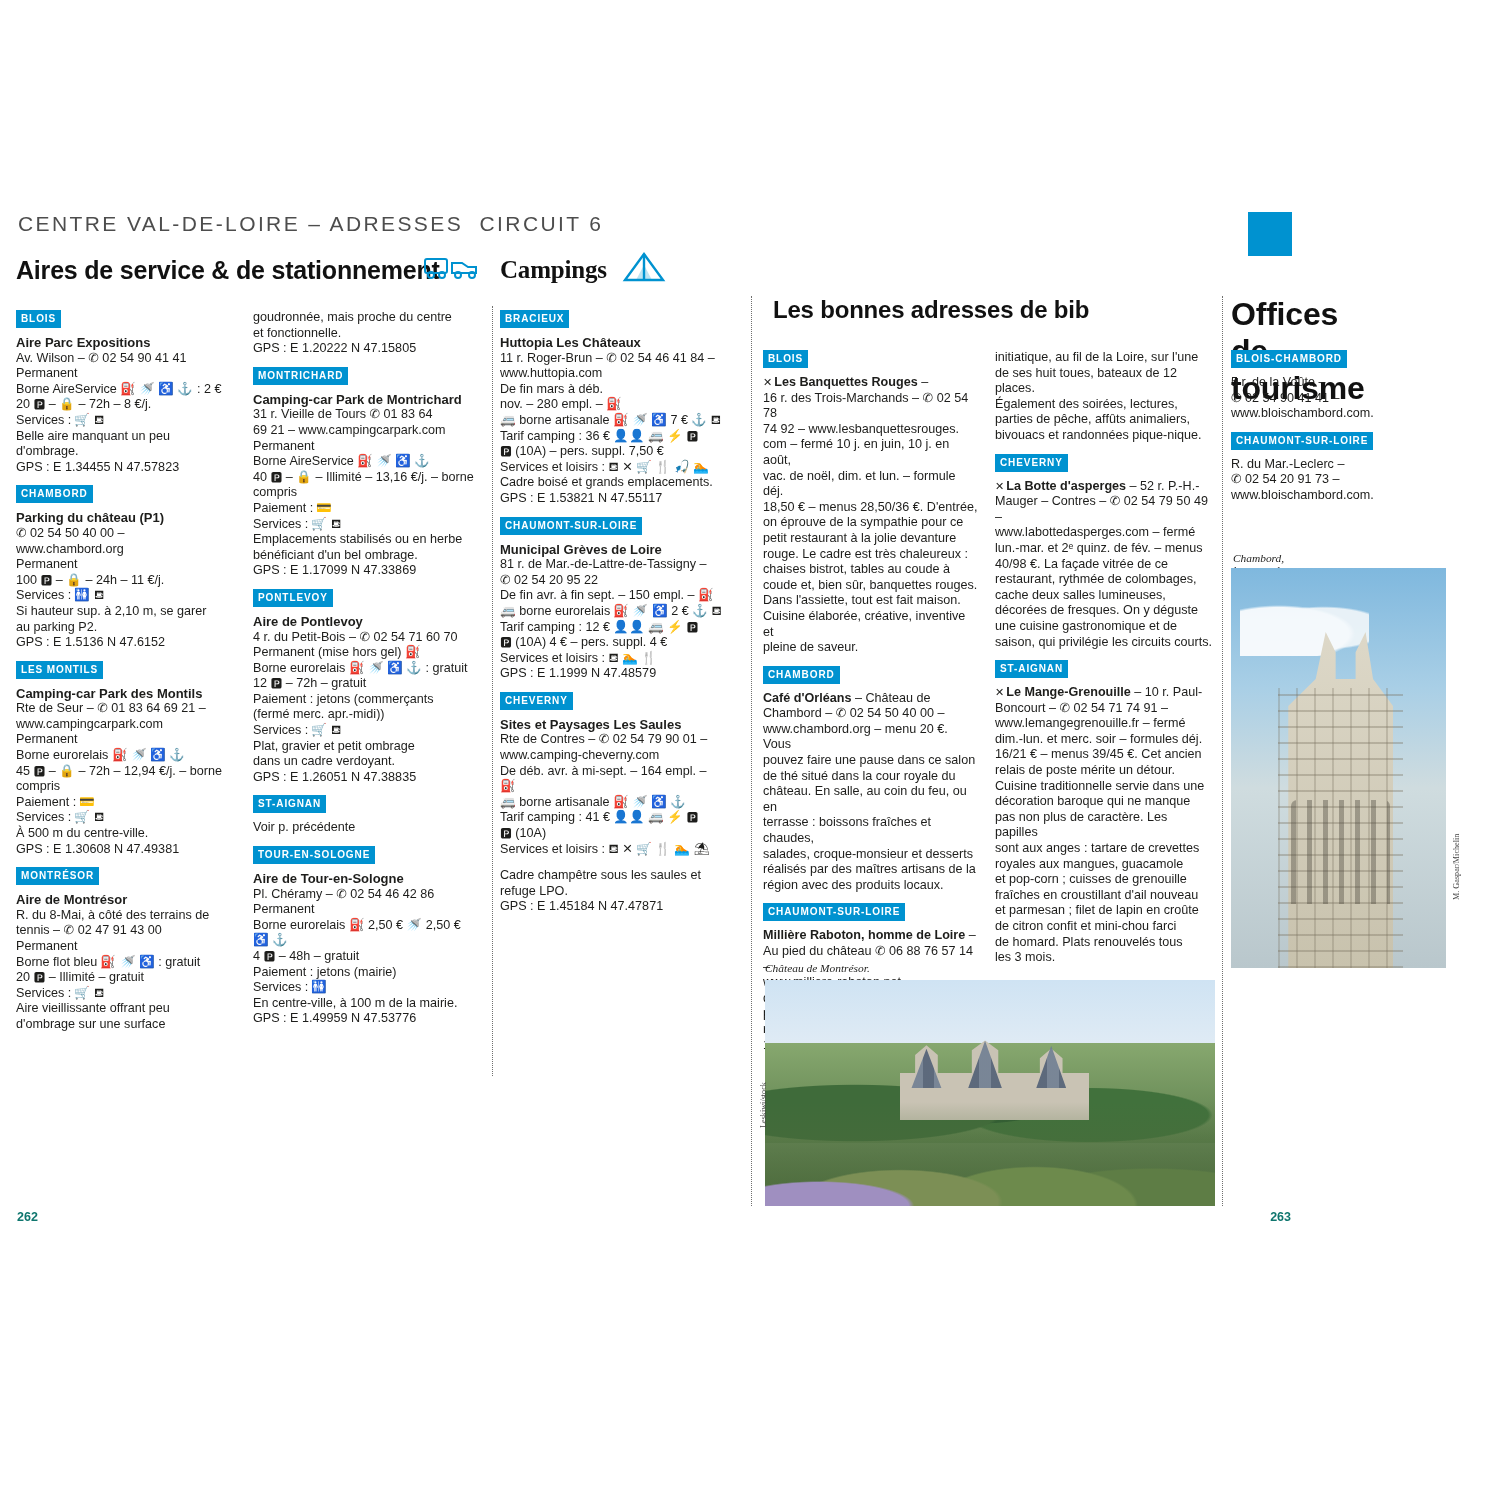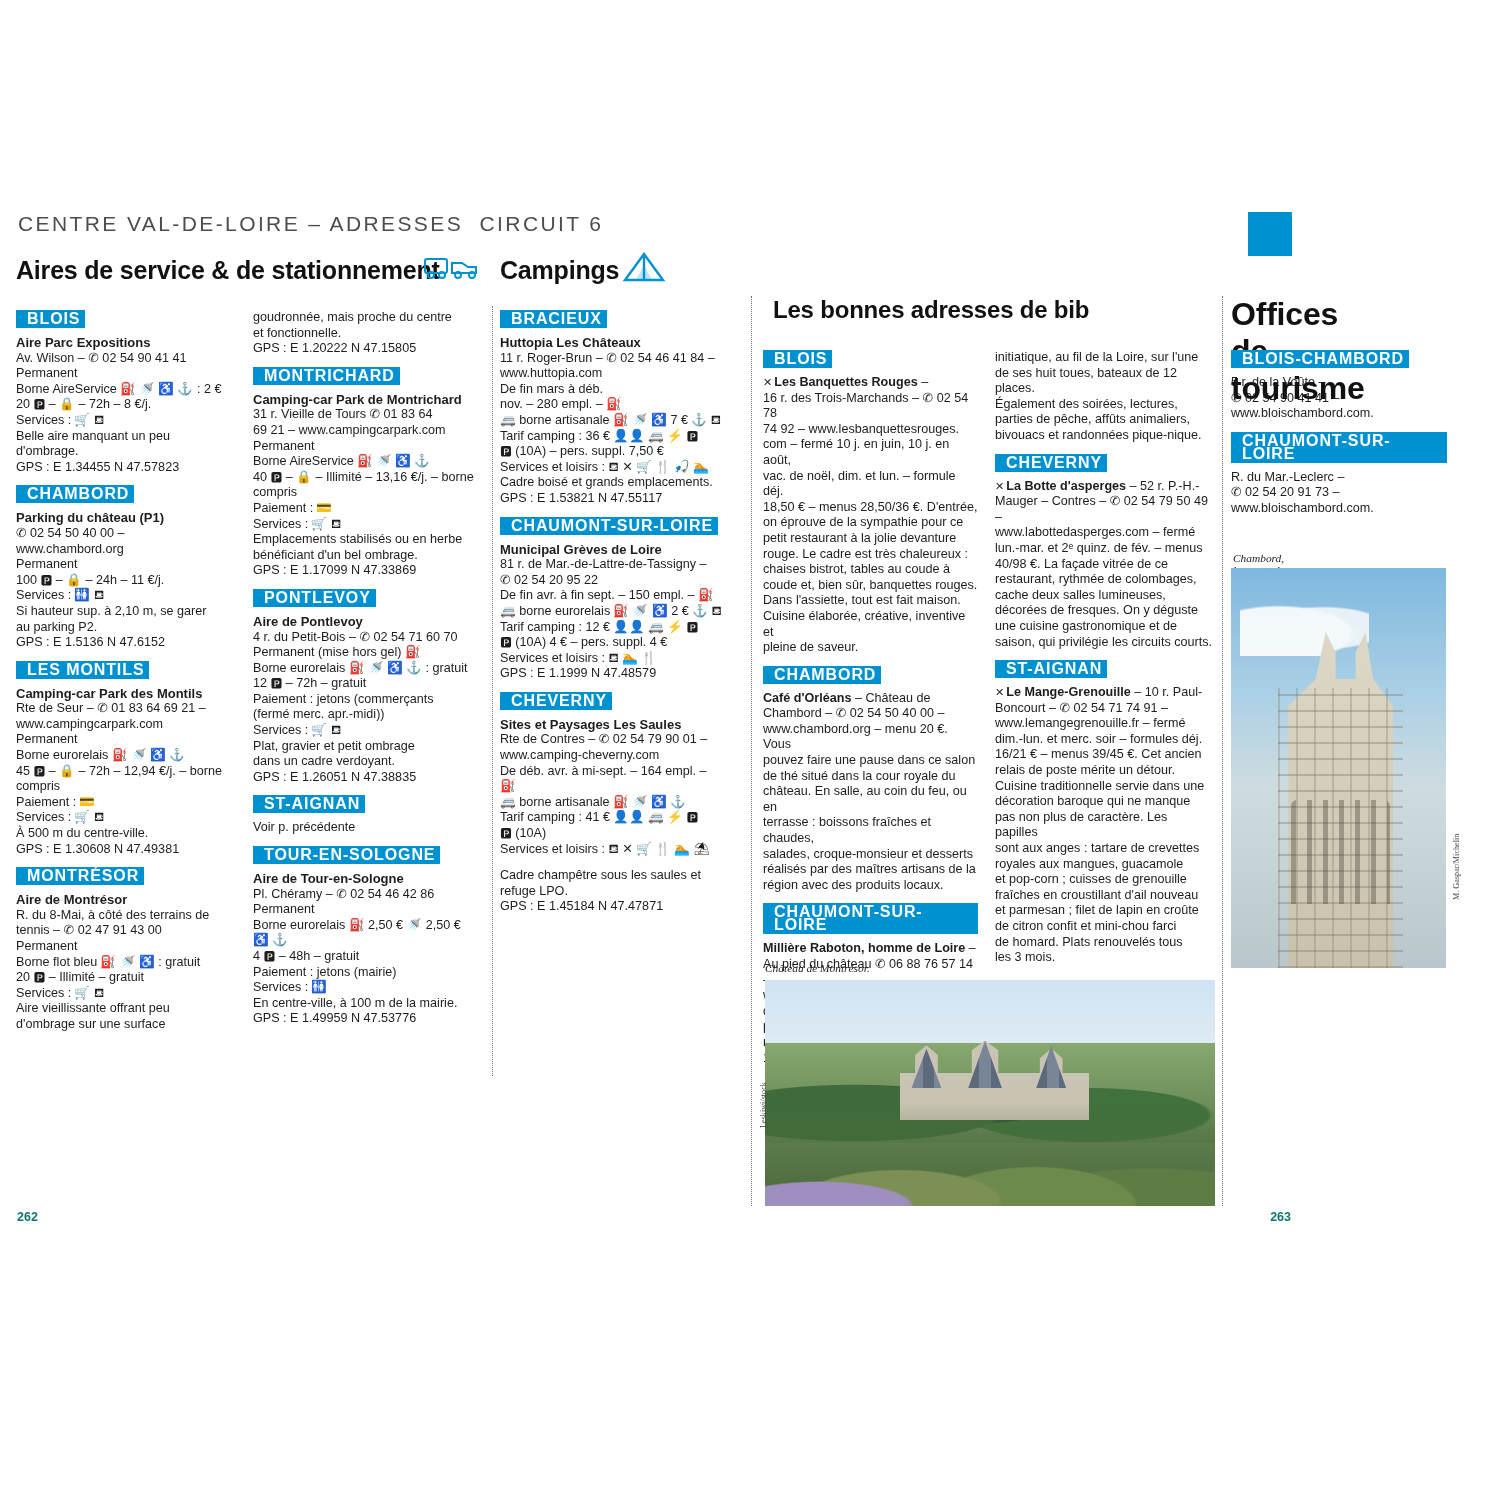--- a/index.html
+++ b/index.html
@@ -42,21 +42,21 @@
   }
 
   .sec-title {
     position: absolute;
     font-size: 25px;
     font-weight: 700;
     color: #111;
     letter-spacing: -0.2px;
   }
   #t-aires { left: 16px; top: 256px; }
-  #t-campings { left: 500px; top: 256px; }
+  #t-campings { left: 500px; top: 256px; font-family: Liberation Serif, serif; }
   #t-bib { left: 773px; top: 296px; font-size: 24px;}
   #t-offices { left: 1231px; top: 296px; font-size: 32px;}
 
   
   .icon-camper {
     position: absolute;
     left: 424px; top: 253px;
     width: 56px; height: 28px;
     color: #0092d0;
   }
@@ -87,24 +87,24 @@
   }
   #vr1 { left: 492px; top: 306px; height: 770px; }
   #vr2 { left: 751px; top: 296px; height: 910px; }
   #vr3 { left: 1222px; top: 296px; height: 910px; }
 
   
   .badge {
     display: inline-block;
     background: #0092d0;
     color: #fff;
-    font-size: 16px;
+    font-size: 10px;
     font-weight: 700;
     letter-spacing: 0.9px;
-    padding: 2px 5px 3px 11px;
+    padding: 2px 5px 3px 5px;
     margin: 0 0 7px 0;
     text-transform: uppercase;
     line-height: 13px;
   }
   .badge-wrap { margin-top: 10px; }
   .badge-wrap:first-child { margin-top: 0; }
 
   .entry-name {
     font-weight: 700;
     font-size: 13px;

